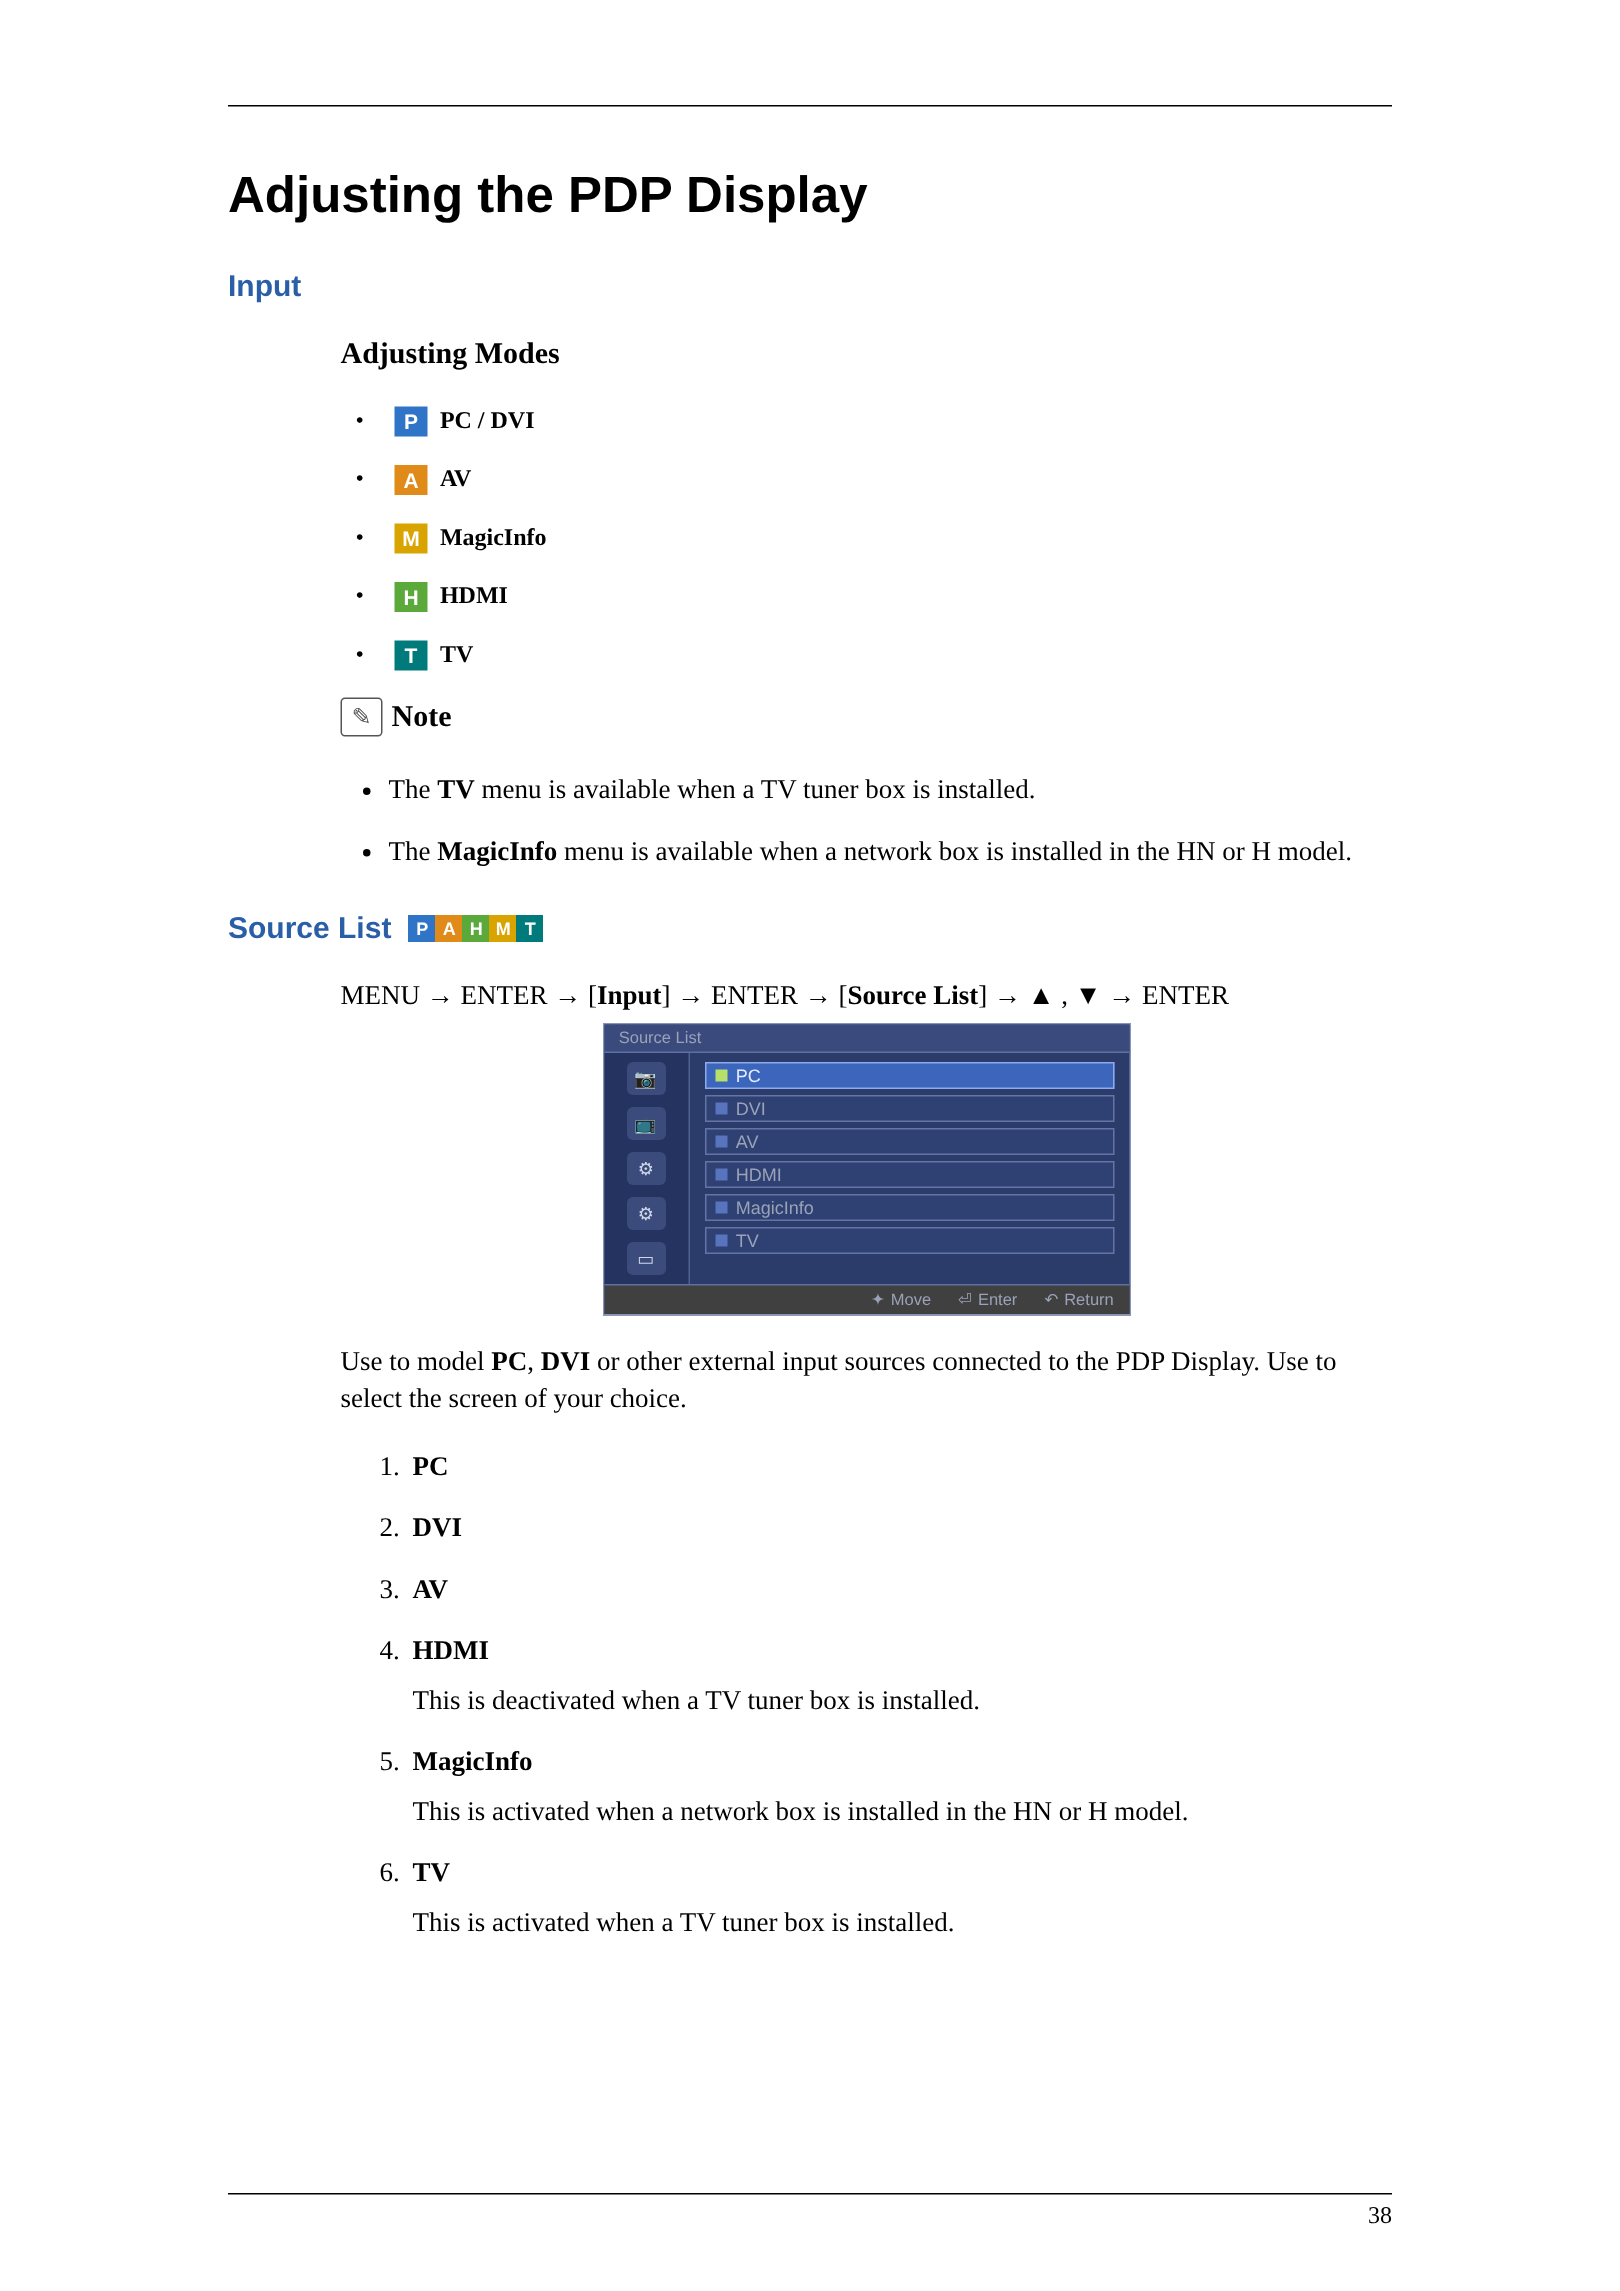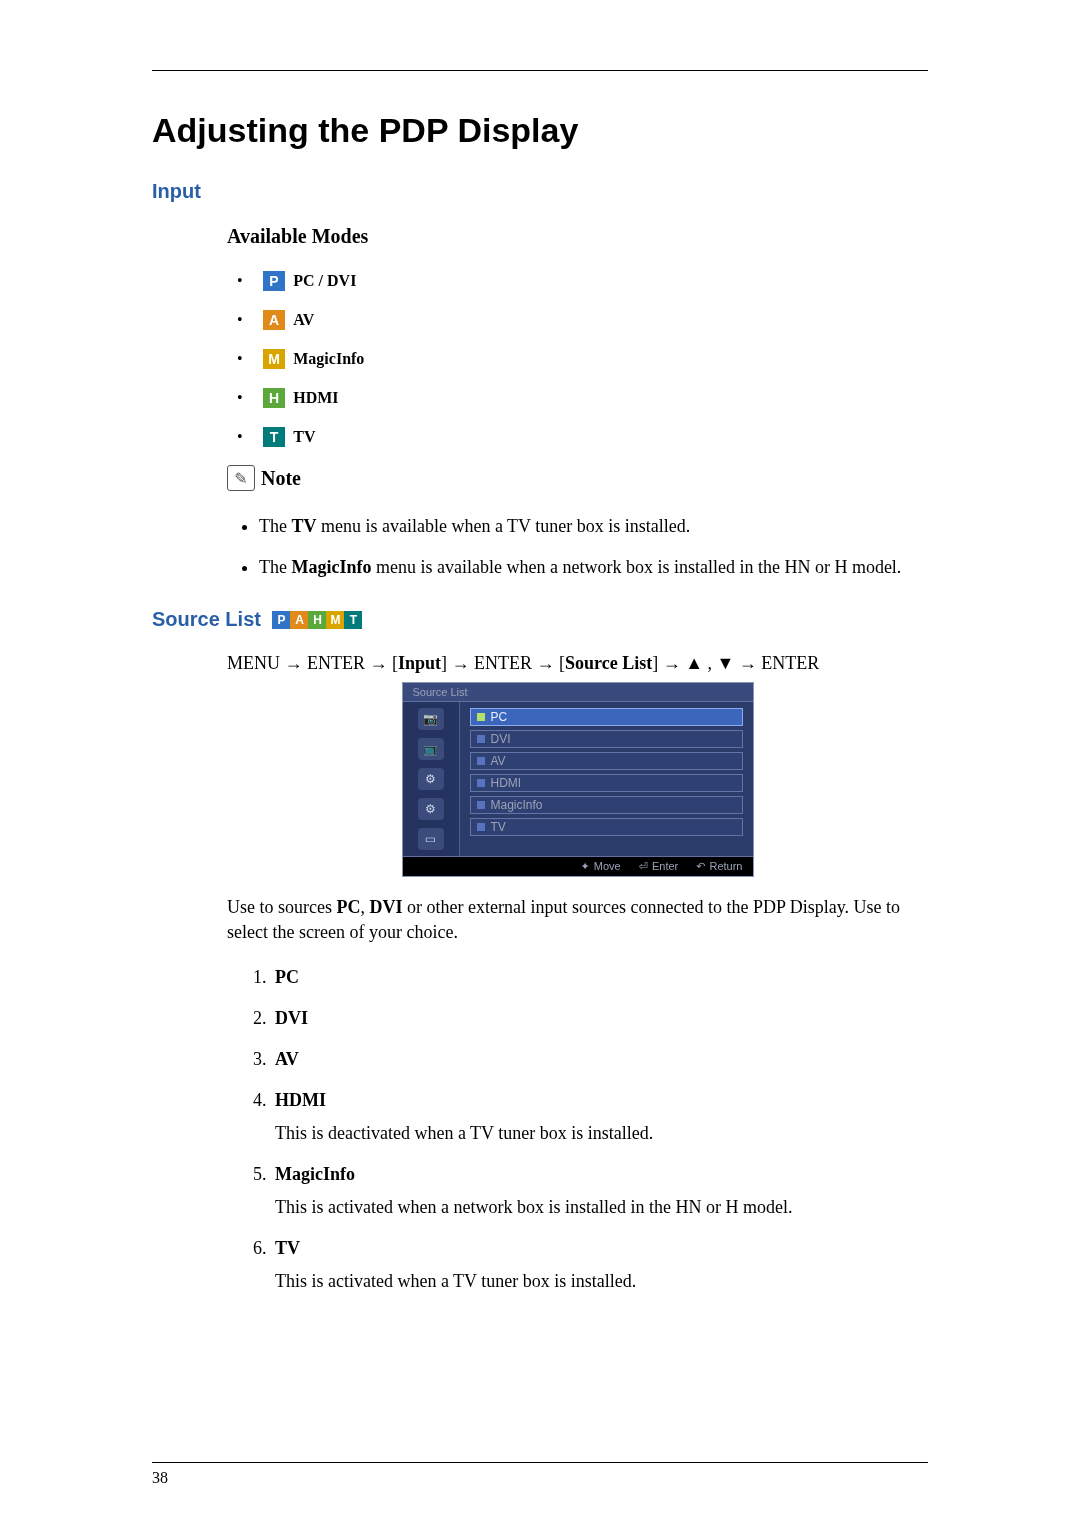--- a/index.html
+++ b/index.html
@@ -175,21 +175,21 @@
     gap: 6px;
     border: 1px solid #6474a6;
     background: #2f4072;
     padding: 1px 6px;
     margin-bottom: 4px;
   }
   .ss-item .flag { width: 8px; height: 8px; background: #5874bf; display: inline-block; }
   .ss-item.active { background: #3b66bb; border-color: #90aaef; color: #e6ecff; }
   .ss-item.active .flag { background: #b7e06a; }
   .ss-footer {
-    background: #000000;
+    background: #404040;
     border-top: 1px solid #6070a0;
     padding: 3px 10px;
     display: flex;
     justify-content: flex-end;
     gap: 18px;
     font-size: 11px;
   }
   .ss-footer .ic { display:inline-block; margin-right:4px; }
   .desc {
     font-size: 18px;
@@ -210,21 +210,21 @@
   ol.source-options > li > .opt-desc {
     display: block;
     margin-top: 12px;
     font-weight: normal;
   }
   .footer {
     position: absolute;
     left: 110px;
     right: 110px;
     bottom: 40px;
-    text-align: left;
+    text-align: right;
   }
   .footer-rule {
     border-top: 1.5px solid #000;
     margin-bottom: 6px;
   }
   .page-number {
     font-size: 16px;
   }
   .b { font-weight: bold; }
 </style>
@@ -232,21 +232,21 @@
 <body>
 
 <div class="page">
   <div class="rule"></div>
 
   <h1 class="title">Adjusting the PDP Display</h1>
 
   <div class="h2">Input</div>
 
   <div class="indent">
-    <div class="h3">Available Modes</div>
+    <div class="h3">Adjusting Modes</div>
 
     <ul class="bullets">
       <li>
         <span class="mode-chip chip-p">P</span>
         <span class="mode-label">PC / DVI</span>
       </li>
       <li>
         <span class="mode-chip chip-a">A</span>
         <span class="mode-label">AV</span>
       </li>
@@ -333,21 +333,21 @@
         </div>
       </div>
       <div class="ss-footer">
         <span><span class="ic">✦</span><span>Move</span></span>
         <span><span class="ic">⏎</span><span>Enter</span></span>
         <span><span class="ic">↶</span><span>Return</span></span>
       </div>
     </div>
 
     <p class="desc">
-      <span>Use to sources </span><span class="b">PC</span><span>, </span><span class="b">DVI</span><span> or other external input sources connected to the PDP Display. Use to select the screen of your choice.</span>
+      <span>Use to model </span><span class="b">PC</span><span>, </span><span class="b">DVI</span><span> or other external input sources connected to the PDP Display. Use to select the screen of your choice.</span>
     </p>
 
     <ol class="source-options">
       <li>
         <span class="opt-name">PC</span>
       </li>
       <li>
         <span class="opt-name">DVI</span>
       </li>
       <li>

